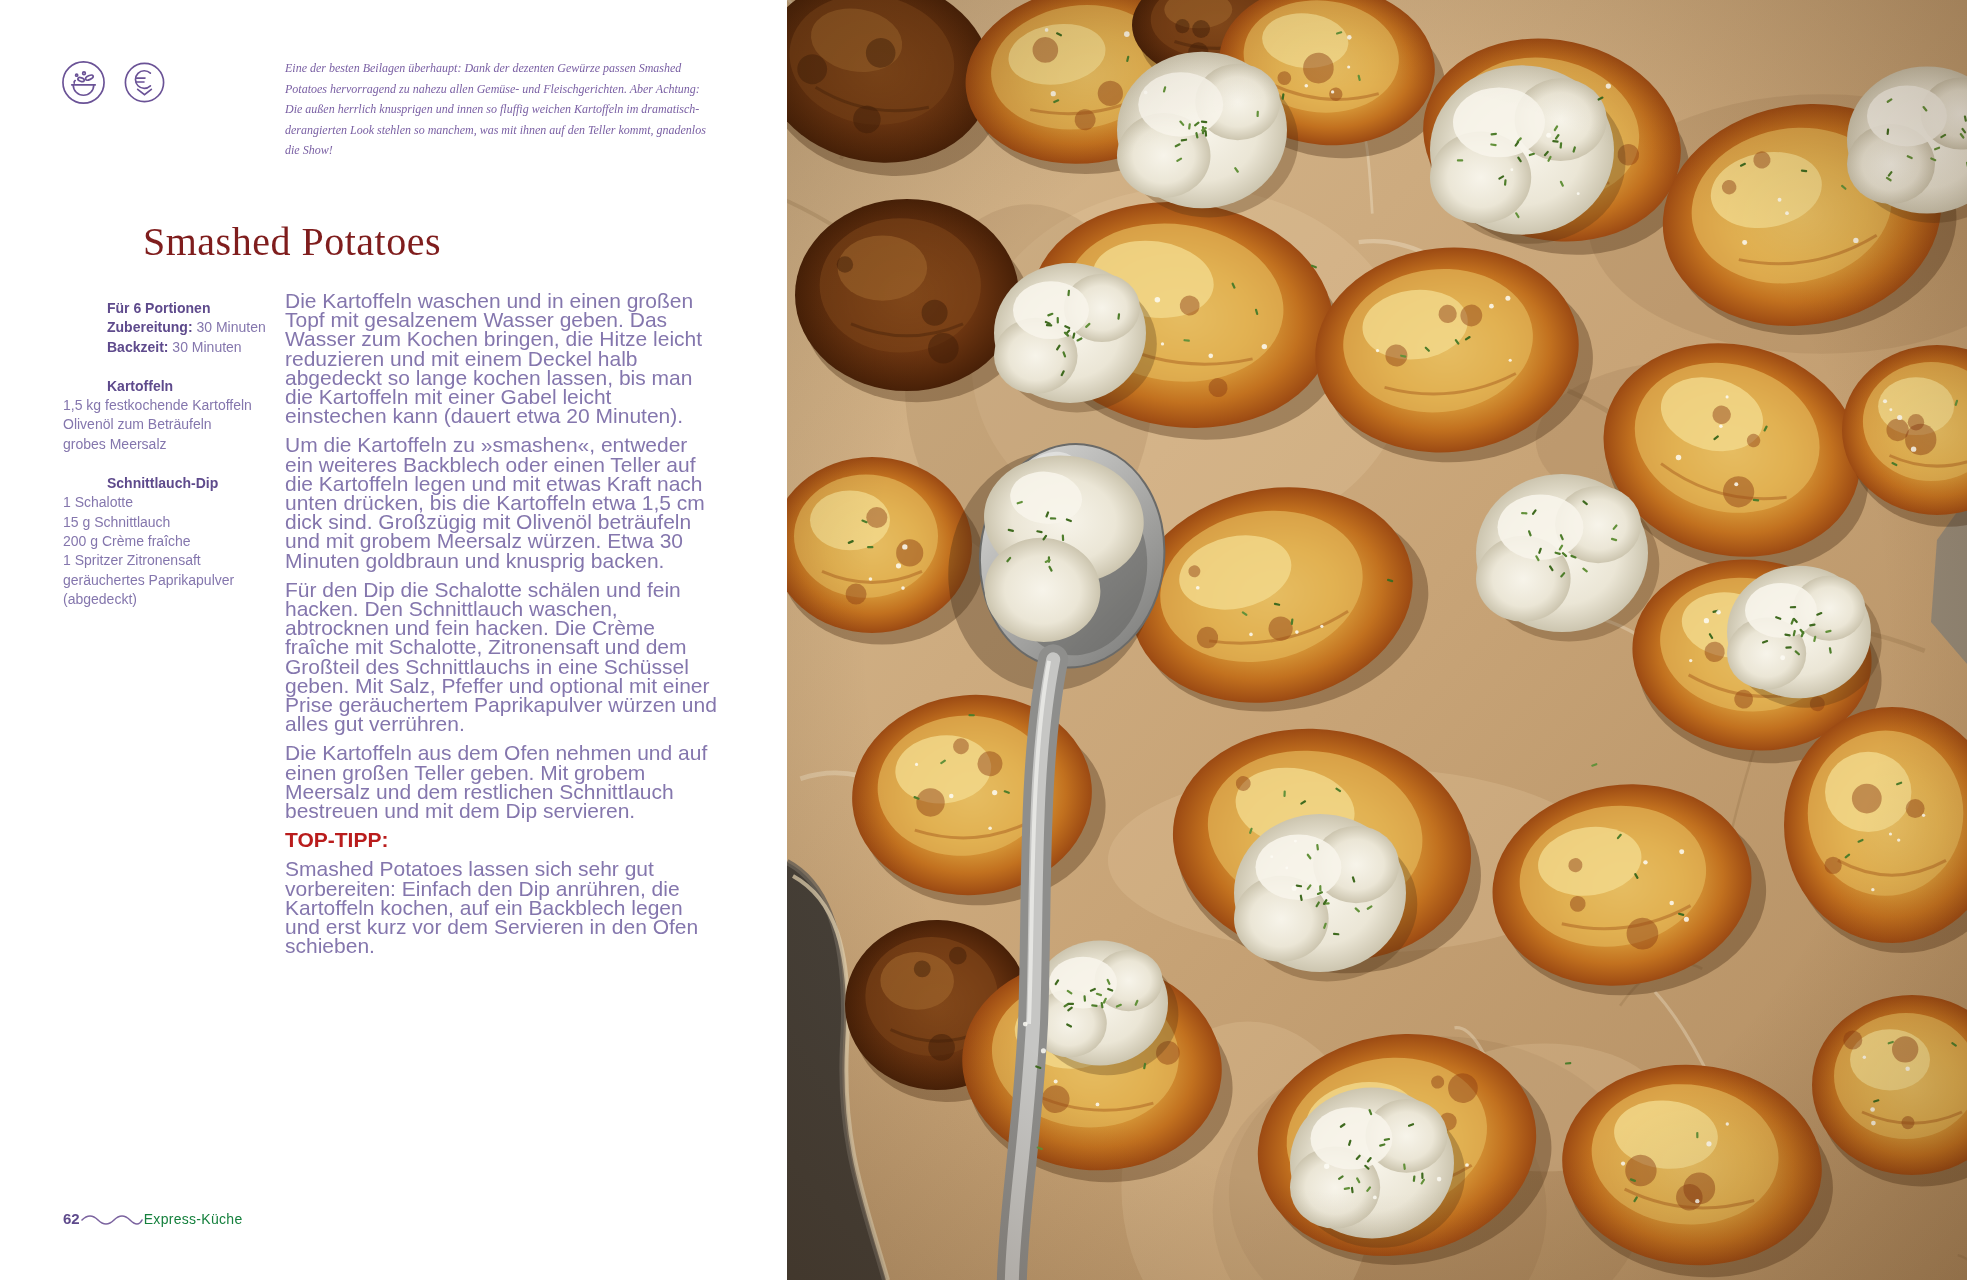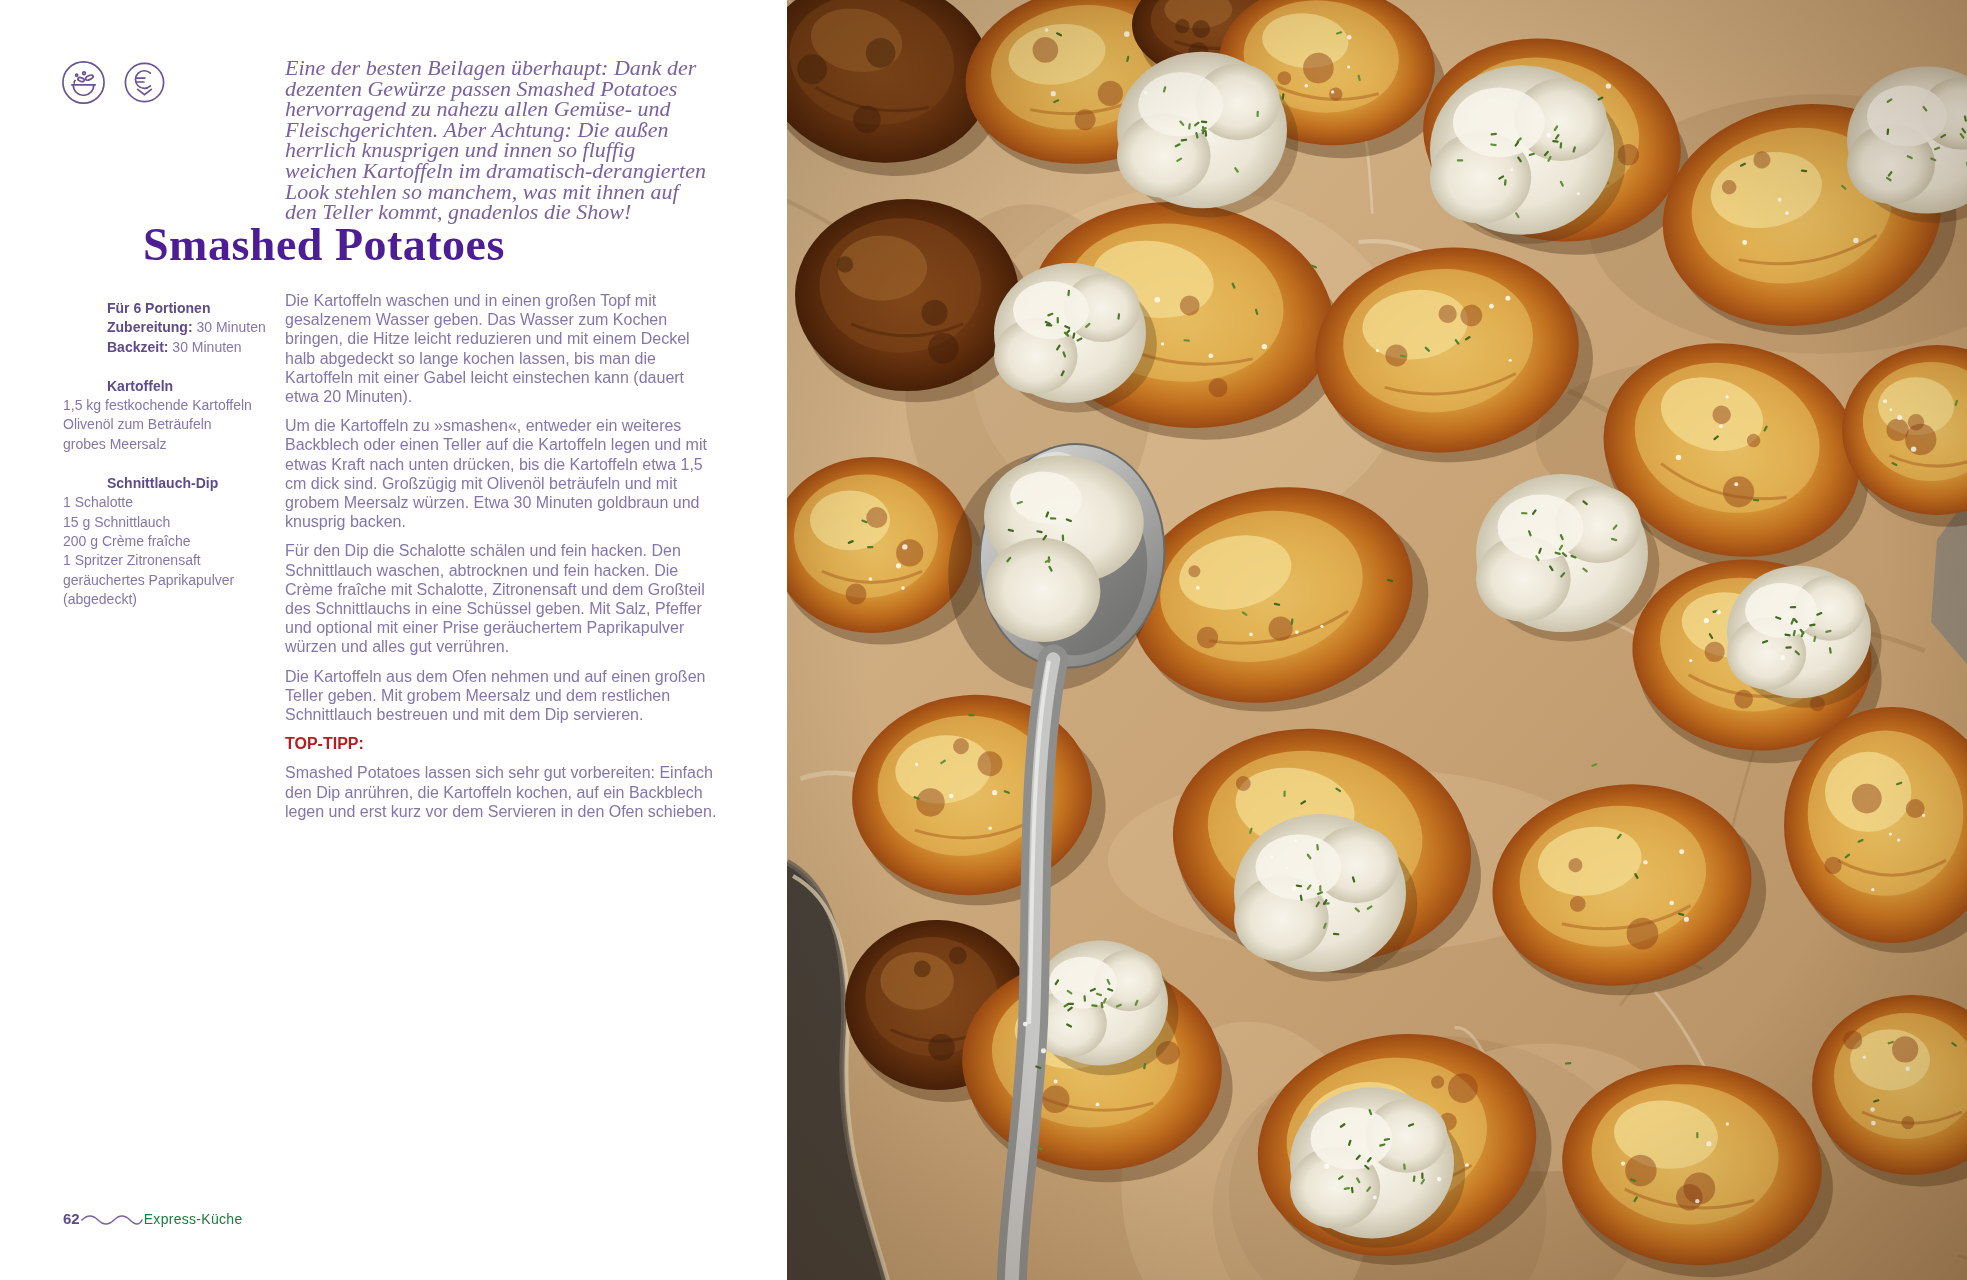--- a/index.html
+++ b/index.html
@@ -7,33 +7,33 @@
        font-family:"Liberation Sans",sans-serif;}
 
   
   .page-left{position:absolute;left:0;top:0;width:787px;height:1280px;background:#ffffff;}
 
   .badges{position:absolute;left:60px;top:59px;display:flex;gap:14px;}
   .badge{width:47px;height:47px;}
 
   .intro{position:absolute;left:285px;top:58px;width:424px;
          font-family:"Liberation Serif",serif;font-style:italic;
-         font-size:22px;line-height:20.6px;color:#7a60a4;}
+         font-size:12px;line-height:20.6px;color:#7a60a4;}
 
   .title{position:absolute;left:143px;top:218px;
-         font-family:"Liberation Serif",serif;font-weight:700;
-         font-size:46px;color:#4c1d95;letter-spacing:.5px;}
+         font-family:"Liberation Serif",serif;font-weight:400;
+         font-size:40px;color:#7f1d1d;letter-spacing:.5px;}
 
   .meta-col{position:absolute;left:63px;top:299px;width:207px;
             font-size:14px;line-height:19.3px;color:#8476ad;}
   .meta-col b,.ing-head{color:#5e4a8c;font-weight:700;margin-left:44px;}
   .ing-group{margin-top:20px;}
 
   .method-col{position:absolute;left:285px;top:291px;width:432px;
-              font-size:16px;line-height:19.2px;color:#8476ad;}
+              font-size:21px;line-height:19.2px;color:#8476ad;}
   .method-col p{margin:0 0 10px 0;}
   .tip-head{margin-top:28px;font-weight:700;color:#b91c1c;}
   .tip-text{margin-top:0;}
 
   .footer{position:absolute;left:63px;top:1210px;display:flex;align-items:center;}
   .page-num{font-size:15px;font-weight:700;color:#5e4a8c;}
   .chapter{font-size:14px;color:#15803d;letter-spacing:.3px;}
 
   
   .photo{position:absolute;left:787px;top:0;width:1180px;height:1280px;overflow:hidden;}

